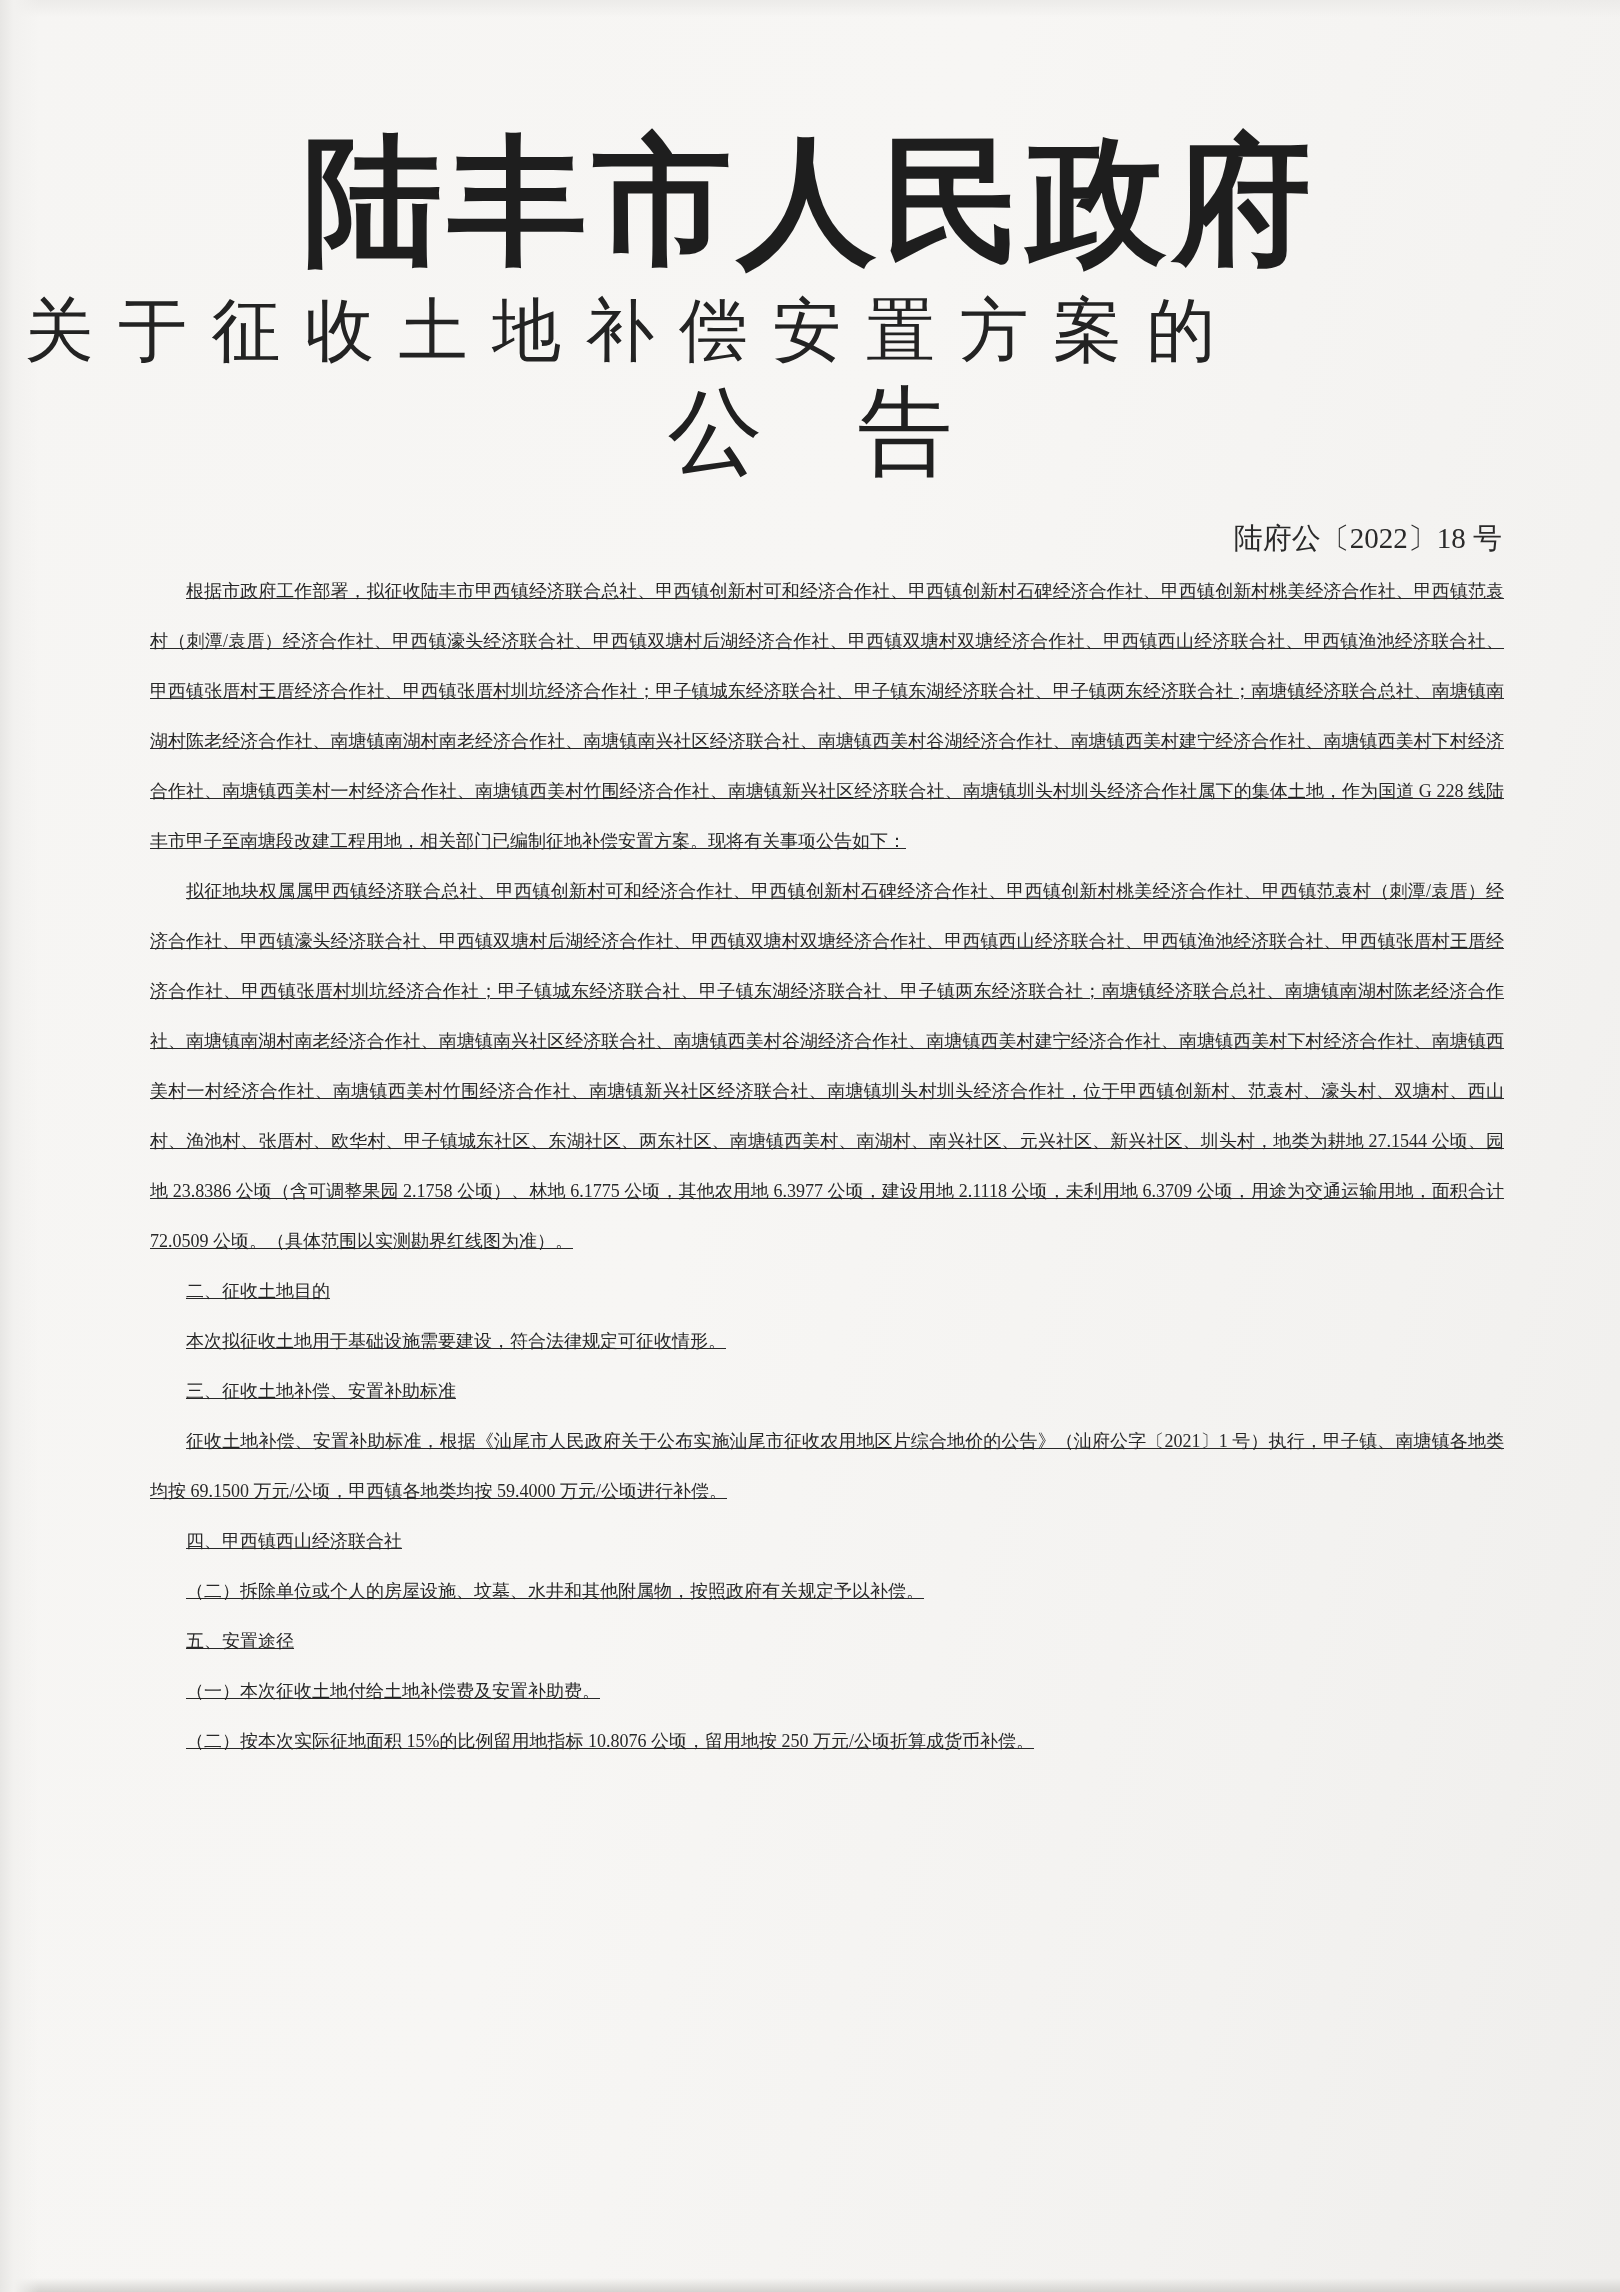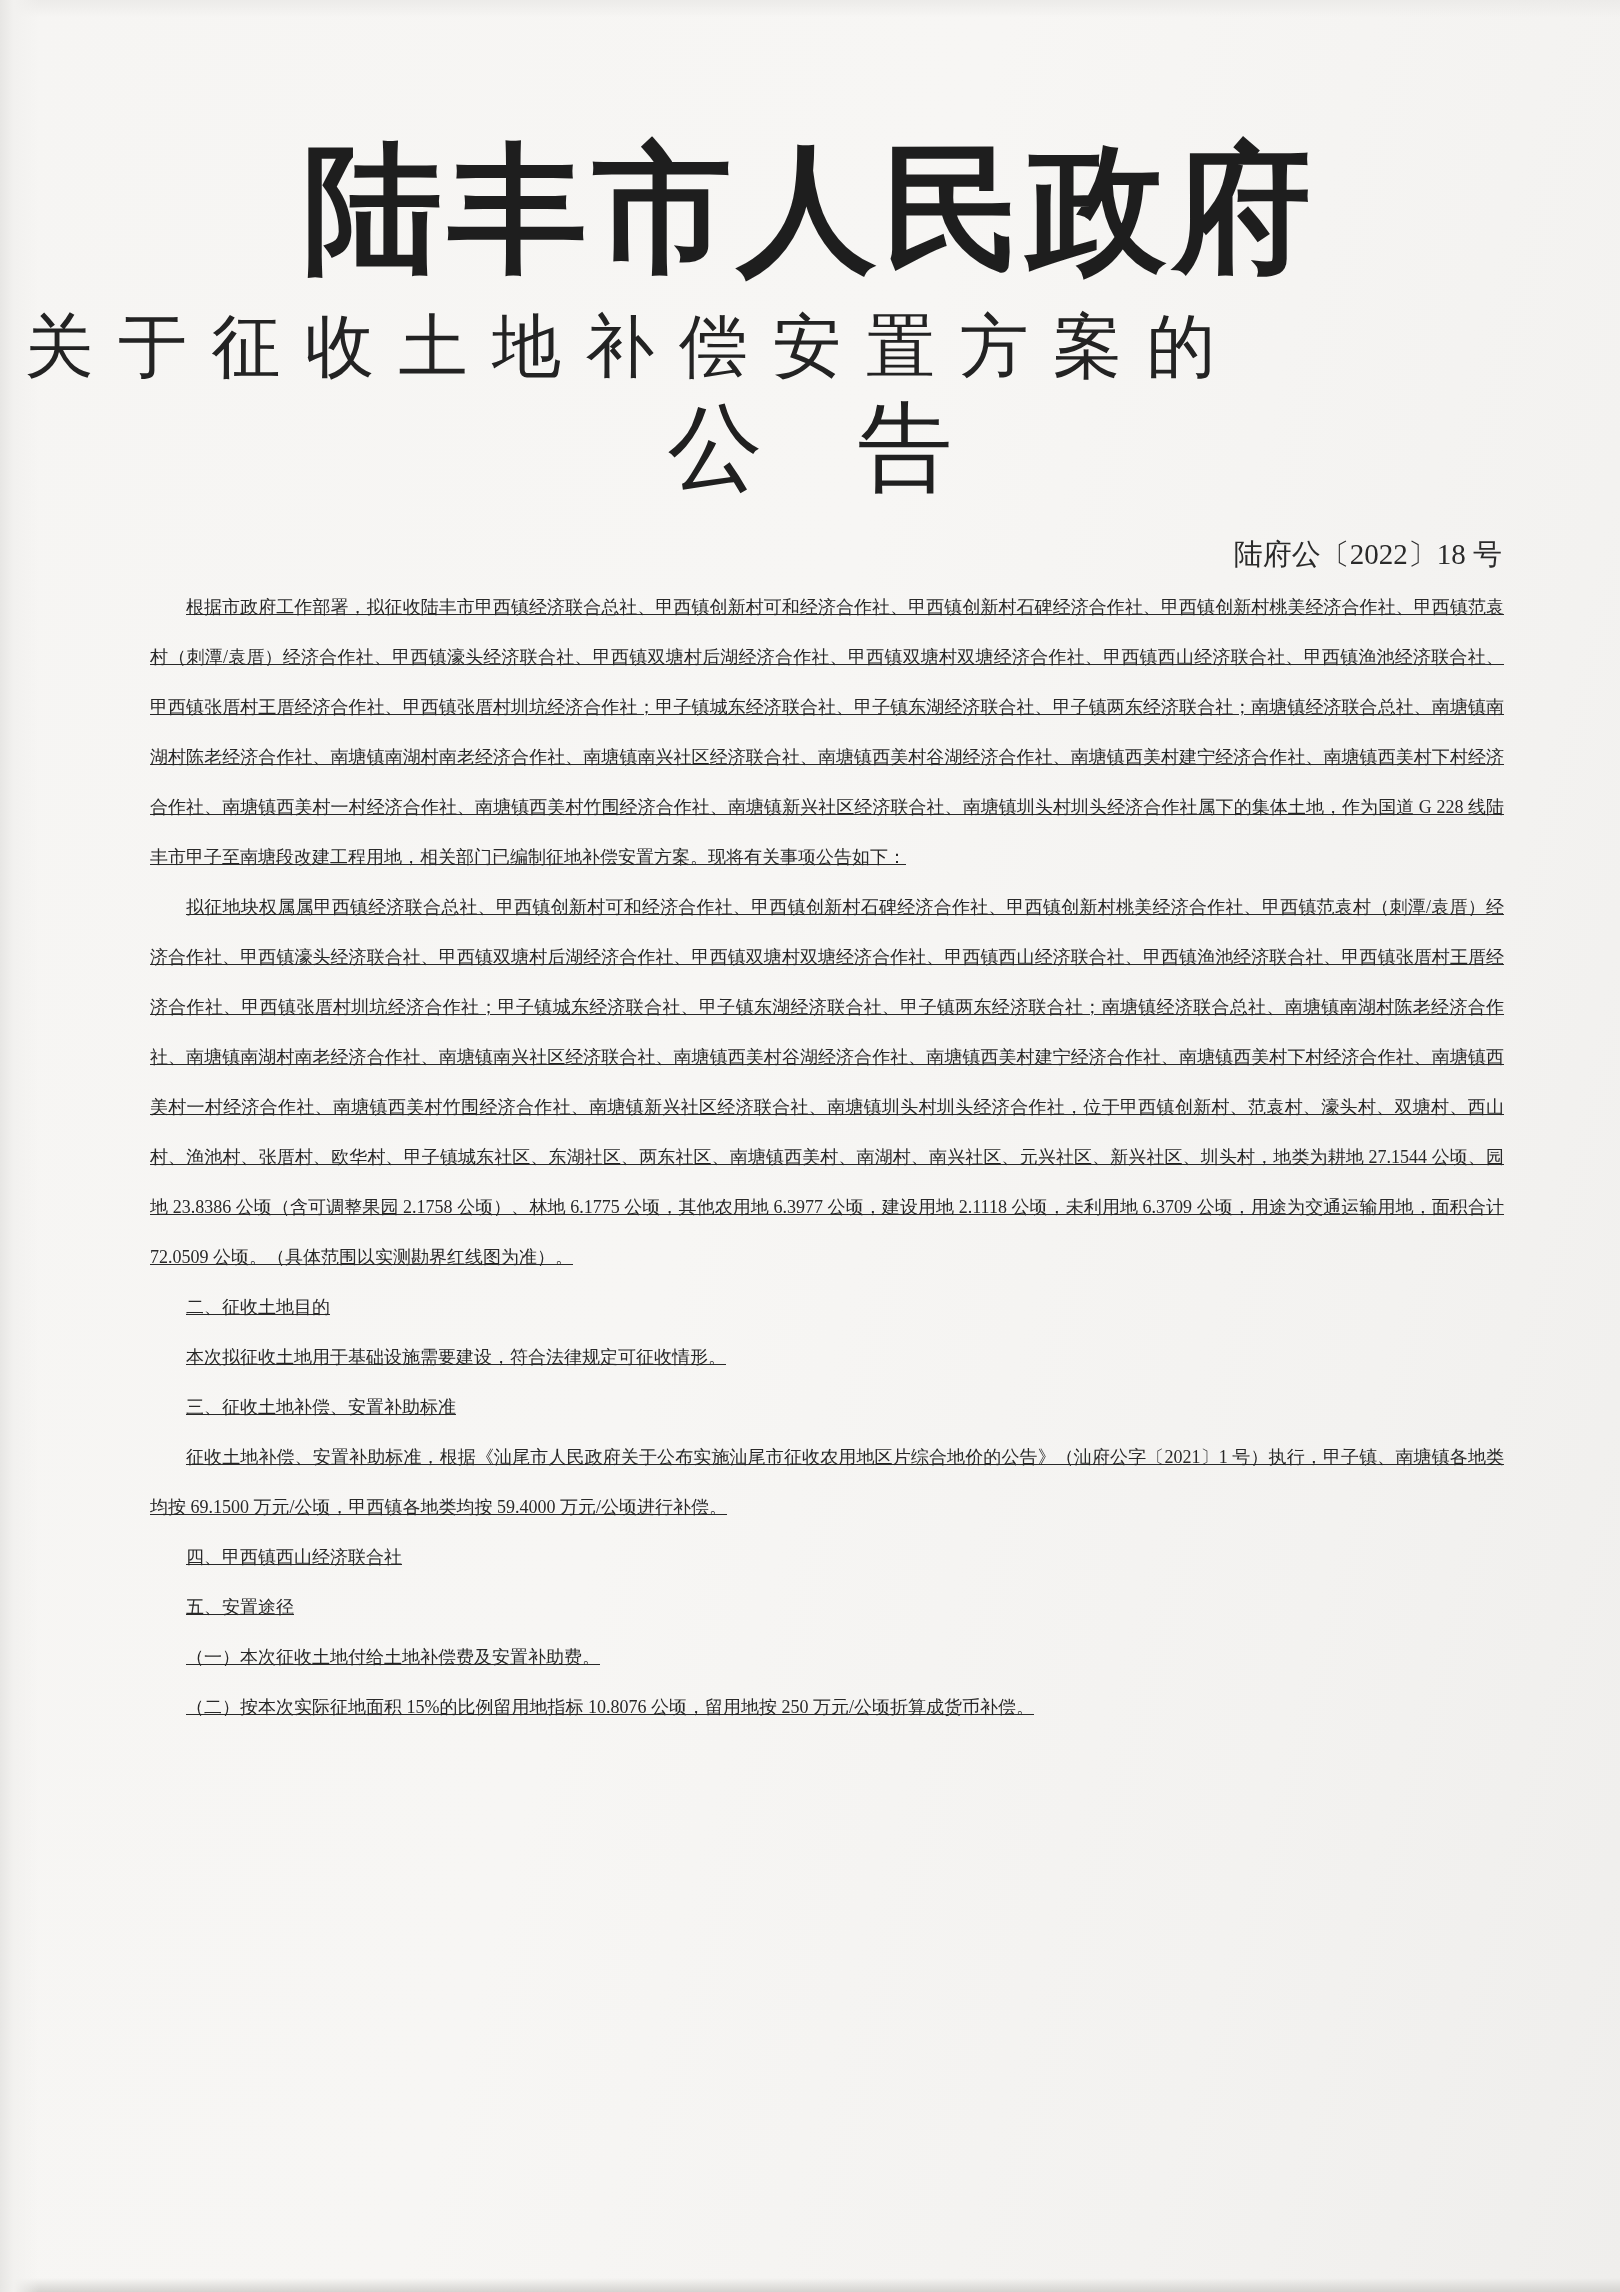--- a/index.html
+++ b/index.html
@@ -22,21 +22,21 @@
       linear-gradient(105deg, #f6f5f3 0%, #f7f6f4 45%, #f3f2f0 78%, #efeeec 100%);
   }
   
   .page { background:
       linear-gradient(90deg, #e7e6e4 0px, #f2f1ef 13.7px, rgba(242,241,239,0) 39px),
       linear-gradient(180deg, #ecebe9 0px, rgba(244,243,241,0) 17.6px),
       linear-gradient(180deg, rgba(0,0,0,0) 2278px, #d2d1ce 2293px),
       linear-gradient(105deg, #f6f5f3 0%, #f7f6f4 45%, #f3f2f0 78%, #efeeec 100%);
   }
   .main-title {
-    margin: 12px;
+    margin: 4px;
     padding-top: 116px;
     text-align: center;
     font-size: 139px;
     font-weight: bold;
     letter-spacing: 5.9px;
     line-height: 1.18;
     color: #1e1e1e;
     white-space: nowrap;
   }
   .subtitle {
@@ -92,20 +92,21 @@
   <div class="doc-number">陆府公〔2022〕18 号</div>
 
   <div class="content">
     <p>根据市政府工作部署，拟征收陆丰市甲西镇经济联合总社、甲西镇创新村可和经济合作社、甲西镇创新村石碑经济合作社、甲西镇创新村桃美经济合作社、甲西镇范袁村（刺潭/袁厝）经济合作社、甲西镇濠头经济联合社、甲西镇双塘村后湖经济合作社、甲西镇双塘村双塘经济合作社、甲西镇西山经济联合社、甲西镇渔池经济联合社、甲西镇张厝村王厝经济合作社、甲西镇张厝村圳坑经济合作社；甲子镇城东经济联合社、甲子镇东湖经济联合社、甲子镇两东经济联合社；南塘镇经济联合总社、南塘镇南湖村陈老经济合作社、南塘镇南湖村南老经济合作社、南塘镇南兴社区经济联合社、南塘镇西美村谷湖经济合作社、南塘镇西美村建宁经济合作社、南塘镇西美村下村经济合作社、南塘镇西美村一村经济合作社、南塘镇西美村竹围经济合作社、南塘镇新兴社区经济联合社、南塘镇圳头村圳头经济合作社属下的集体土地，作为国道 G 228 线陆丰市甲子至南塘段改建工程用地，相关部门已编制征地补偿安置方案。现将有关事项公告如下：</p>
     <p>拟征地块权属属甲西镇经济联合总社、甲西镇创新村可和经济合作社、甲西镇创新村石碑经济合作社、甲西镇创新村桃美经济合作社、甲西镇范袁村（刺潭/袁厝）经济合作社、甲西镇濠头经济联合社、甲西镇双塘村后湖经济合作社、甲西镇双塘村双塘经济合作社、甲西镇西山经济联合社、甲西镇渔池经济联合社、甲西镇张厝村王厝经济合作社、甲西镇张厝村圳坑经济合作社；甲子镇城东经济联合社、甲子镇东湖经济联合社、甲子镇两东经济联合社；南塘镇经济联合总社、南塘镇南湖村陈老经济合作社、南塘镇南湖村南老经济合作社、南塘镇南兴社区经济联合社、南塘镇西美村谷湖经济合作社、南塘镇西美村建宁经济合作社、南塘镇西美村下村经济合作社、南塘镇西美村一村经济合作社、南塘镇西美村竹围经济合作社、南塘镇新兴社区经济联合社、南塘镇圳头村圳头经济合作社，位于甲西镇创新村、范袁村、濠头村、双塘村、西山村、渔池村、张厝村、欧华村、甲子镇城东社区、东湖社区、两东社区、南塘镇西美村、南湖村、南兴社区、元兴社区、新兴社区、圳头村，地类为耕地 27.1544 公顷、园地 23.8386 公顷（含可调整果园 2.1758 公顷）、林地 6.1775 公顷，其他农用地 6.3977 公顷，建设用地 2.1118 公顷，未利用地 6.3709 公顷，用途为交通运输用地，面积合计 72.0509 公顷。（具体范围以实测勘界红线图为准）。</p>
     <p>二、征收土地目的</p>
     <p>本次拟征收土地用于基础设施需要建设，符合法律规定可征收情形。</p>
     <p>三、征收土地补偿、安置补助标准</p>
     <p>征收土地补偿、安置补助标准，根据《汕尾市人民政府关于公布实施汕尾市征收农用地区片综合地价的公告》（汕府公字〔2021〕1 号）执行，甲子镇、南塘镇各地类均按 69.1500 万元/公顷，甲西镇各地类均按 59.4000 万元/公顷进行补偿。</p>
     <p>四、甲西镇西山经济联合社</p>
+    <p>（二）拆除单位或个人的房屋设施、坟墓、水井和其他附属物，按照政府有关规定予以补偿。</p>
     <p>五、安置途径</p>
     <p>（一）本次征收土地付给土地补偿费及安置补助费。</p>
     <p>（二）按本次实际征地面积 15%的比例留用地指标 10.8076 公顷，留用地按 250 万元/公顷折算成货币补偿。</p>
 
   </div>
 
 </div>
 
 
 </body></html>

